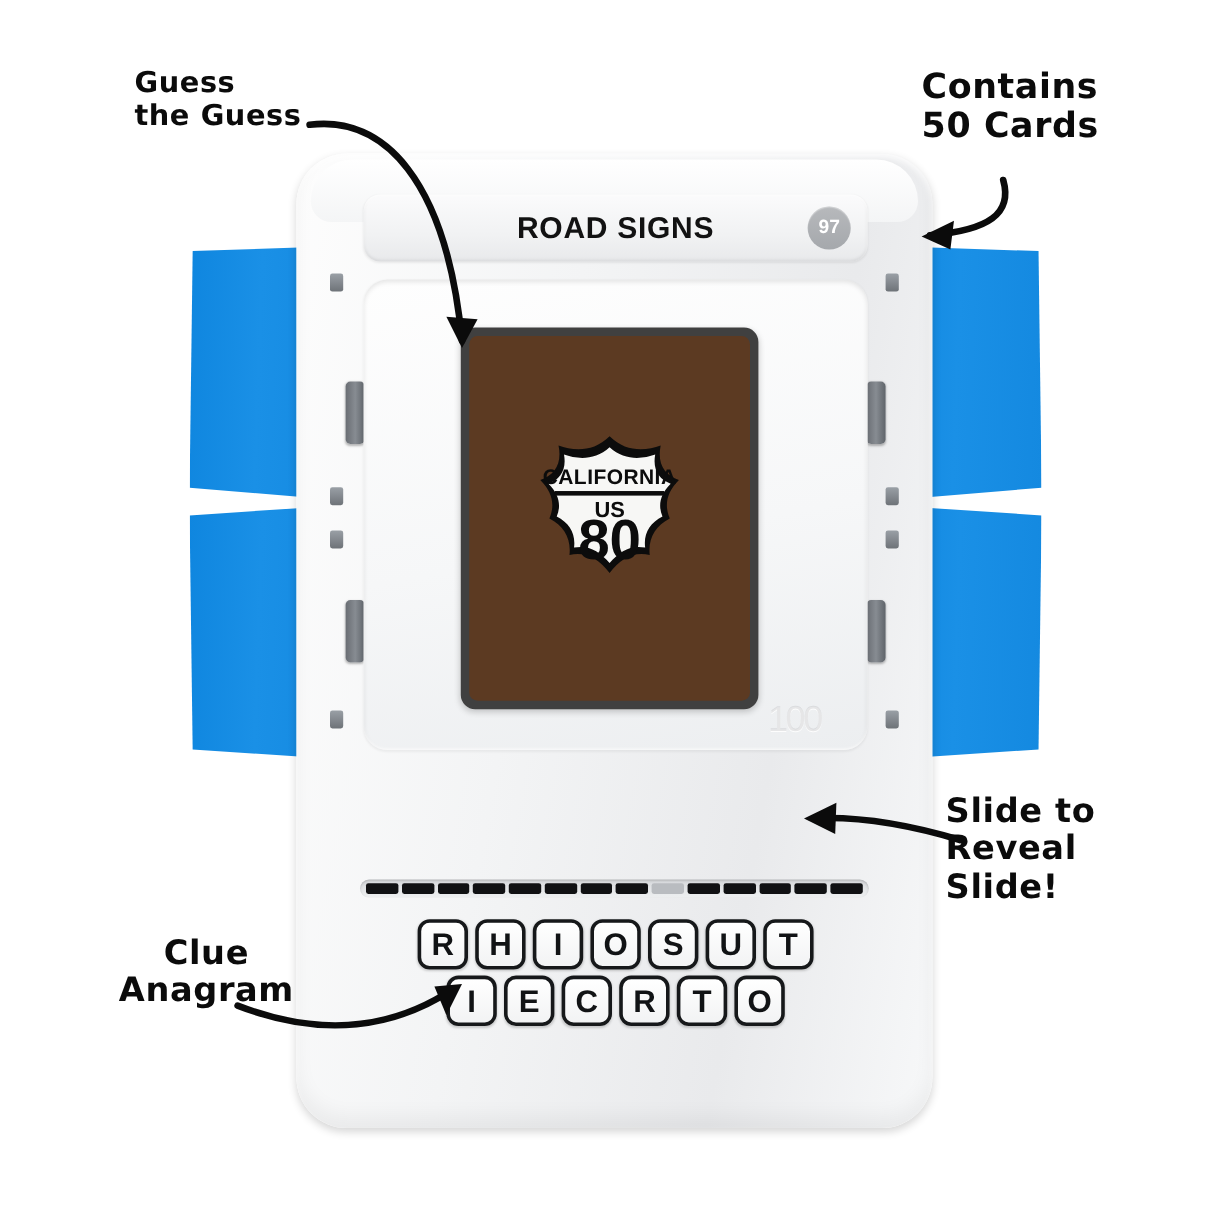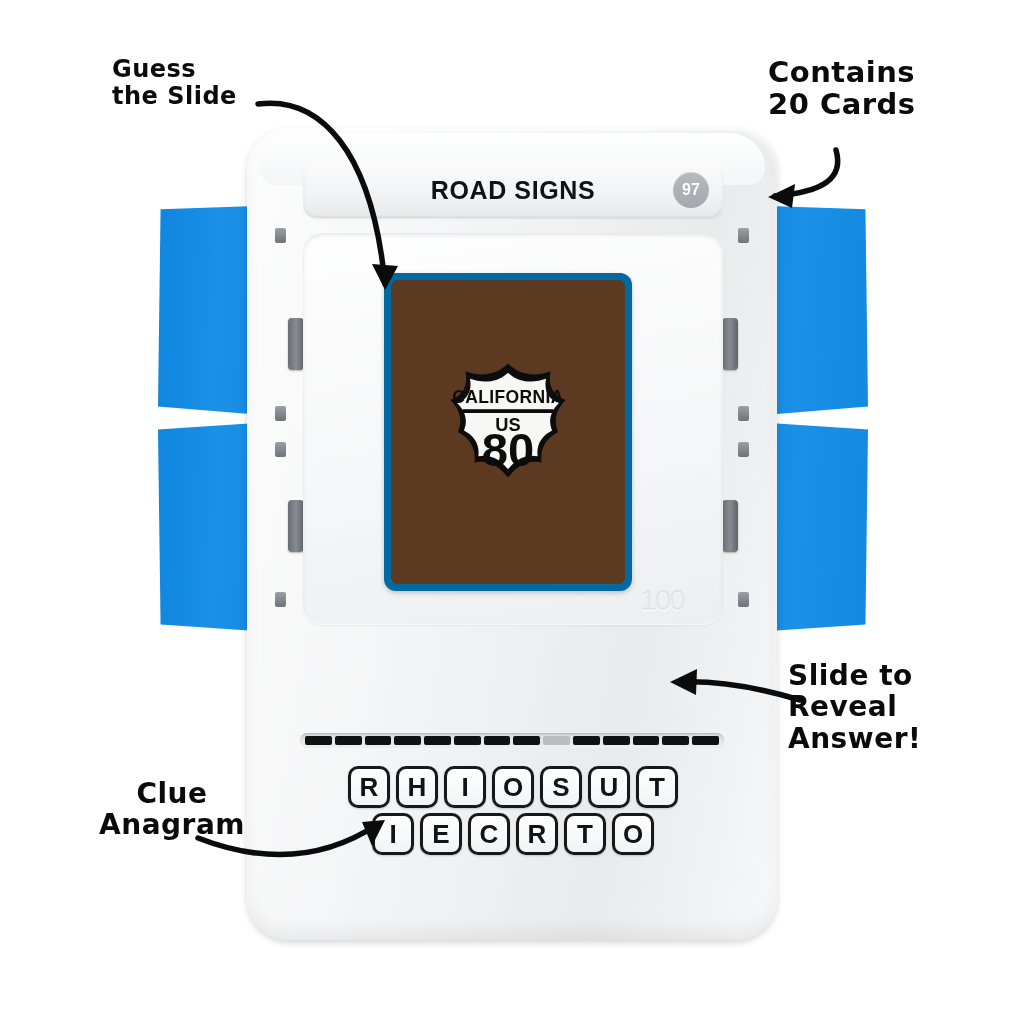--- a/index.html
+++ b/index.html
@@ -56,21 +56,21 @@
     width: 420px; height: 392px;
     background: linear-gradient(170deg,#fefefe 0%,#f6f7f8 55%,#eceef0 100%);
     border-radius: 20px;
     box-shadow: inset 0 2px 4px rgba(0,0,0,.10),
                 inset 0 -1px 2px rgba(255,255,255,.9),
                 0 1px 2px rgba(0,0,0,.05);
   }
   .card {
     position: absolute; left: 384px; top: 273px;
     width: 248px; height: 318px;
-    background: #0369a1;
+    background: #404040;
     border-radius: 12px;
     padding: 7px;
     box-shadow: 0 2px 5px rgba(0,0,0,.20);
   }
   .card-face {
     width: 100%; height: 100%;
     background: #5c3a22;
     border-radius: 7px;
     display: flex; align-items: center; justify-content: center;
   }
@@ -294,40 +294,40 @@
       <div class="tile">E</div>
       <div class="tile">C</div>
       <div class="tile">R</div>
       <div class="tile">T</div>
       <div class="tile">O</div>
     </div>
   </div>
 
   <div class="anno anno-guess">
     <div>Guess</div>
-    <div>the Slide</div>
+    <div>the Guess</div>
   </div>
   <svg class="arrow" style="left:0;top:0;width:1024px;height:1024px;">
     <path d="M258,104 C320,96 372,150 385,284" stroke="#0b0b0b" stroke-width="5.5" fill="none" stroke-linecap="round"></path>
     <path d="M385,290 L372,264 L398,266 Z" fill="#0b0b0b"></path>
   </svg>
 
   <div class="anno anno-cards">
     <div>Contains</div>
-    <div>20 Cards</div>
+    <div>50 Cards</div>
   </div>
   <svg class="arrow" style="left:0;top:0;width:1024px;height:1024px;">
     <path d="M836,150 C844,178 824,192 775,196" stroke="#0b0b0b" stroke-width="5.5" fill="none" stroke-linecap="round"></path>
     <path d="M768,197 L795,184 L792,208 Z" fill="#0b0b0b"></path>
   </svg>
 
   <div class="anno anno-slide">
     <div>Slide to</div>
     <div>Reveal</div>
-    <div>Answer!</div>
+    <div>Slide!</div>
   </div>
   <svg class="arrow" style="left:0;top:0;width:1024px;height:1024px;">
     <path d="M800,700 C760,688 720,680 678,682" stroke="#0b0b0b" stroke-width="5.5" fill="none" stroke-linecap="round"></path>
     <path d="M670,682 L697,669 L696,695 Z" fill="#0b0b0b"></path>
   </svg>
 
   <div class="anno anno-anagram">
     <div>Clue</div>
     <div>Anagram</div>
   </div>

